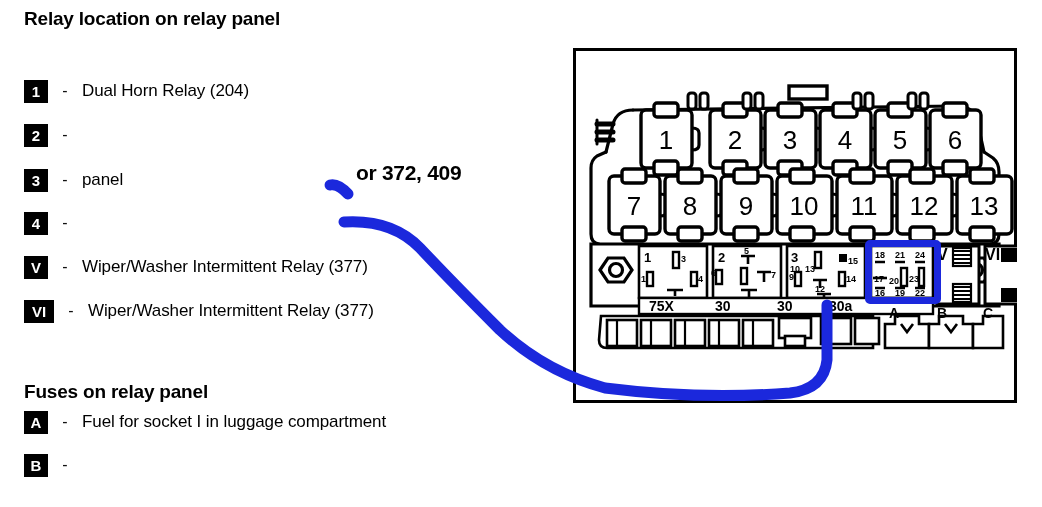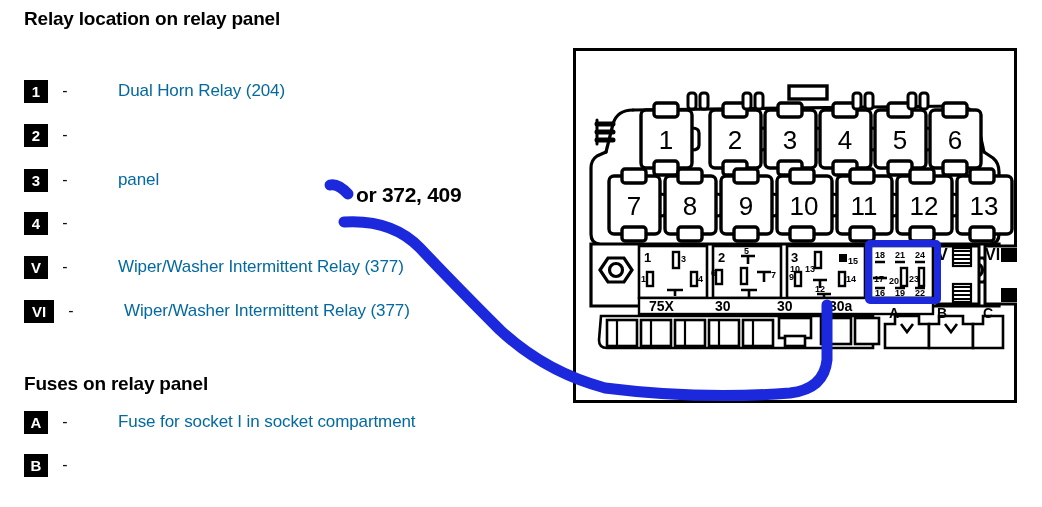--- a/index.html
+++ b/index.html
@@ -10,38 +10,38 @@
     -webkit-font-smoothing:antialiased;
   }
   
   #legend{position:absolute;left:0;top:0;width:560px;height:507px;}
   .section-title{
     position:absolute;left:24px;
     font-size:19px;font-weight:bold;letter-spacing:-0.2px;
     white-space:nowrap;
   }
   #title-relays{top:8px;}
-  #title-fuses{top:373px;}
+  #title-fuses{top:381px;}
 
   .legend-row{position:absolute;left:24px;height:26px;display:flex;align-items:center;white-space:nowrap;}
   .badge{
     display:inline-flex;align-items:center;justify-content:center;
     background:#000;color:#fff;
     min-width:24px;height:23px;padding:0 3px;
     font-size:15px;font-weight:bold;line-height:1;
     box-sizing:border-box;
     flex:none;
   }
   .badge.wide{min-width:30px;}
   .dash{display:inline-block;width:34px;text-align:center;font-size:16px;color:#111;flex:none;}
-  .ltext{font-size:17px;color:#0369a1;letter-spacing:-0.1px;margin-left:36px;}
+  .ltext{font-size:17px;color:#000000;letter-spacing:-0.1px;}
 
   
   #annot-text{
-    position:absolute;left:356px;top:183px;
+    position:absolute;left:356px;top:161px;
     font-size:21px;font-weight:bold;letter-spacing:-0.3px;
     white-space:nowrap;
   }
 
   
   #diagram{position:absolute;left:573px;top:48px;width:444px;height:355px;}
   #frame{position:absolute;inset:0;border:3px solid #000;box-sizing:border-box;background:#fff;}
   #diagram svg{position:absolute;left:0;top:0;}
 
   
@@ -86,21 +86,21 @@
     <span class="badge wide">VI</span>
     <span class="dash">-</span>
     <span class="ltext">Wiper/Washer Intermittent Relay (377)</span>
   </div>
 
   <div class="section-title" id="title-fuses">Fuses on relay panel</div>
 
   <div class="legend-row" style="top:409px;">
     <span class="badge">A</span>
     <span class="dash">-</span>
-    <span class="ltext">Fuse for socket I in socket compartment</span>
+    <span class="ltext">Fuel for socket I in luggage compartment</span>
   </div>
 
   <div class="legend-row" style="top:452px;">
     <span class="badge">B</span>
     <span class="dash">-</span>
   </div>
 </div>
 
 <div id="annot-text">or 372, 409</div>
 

